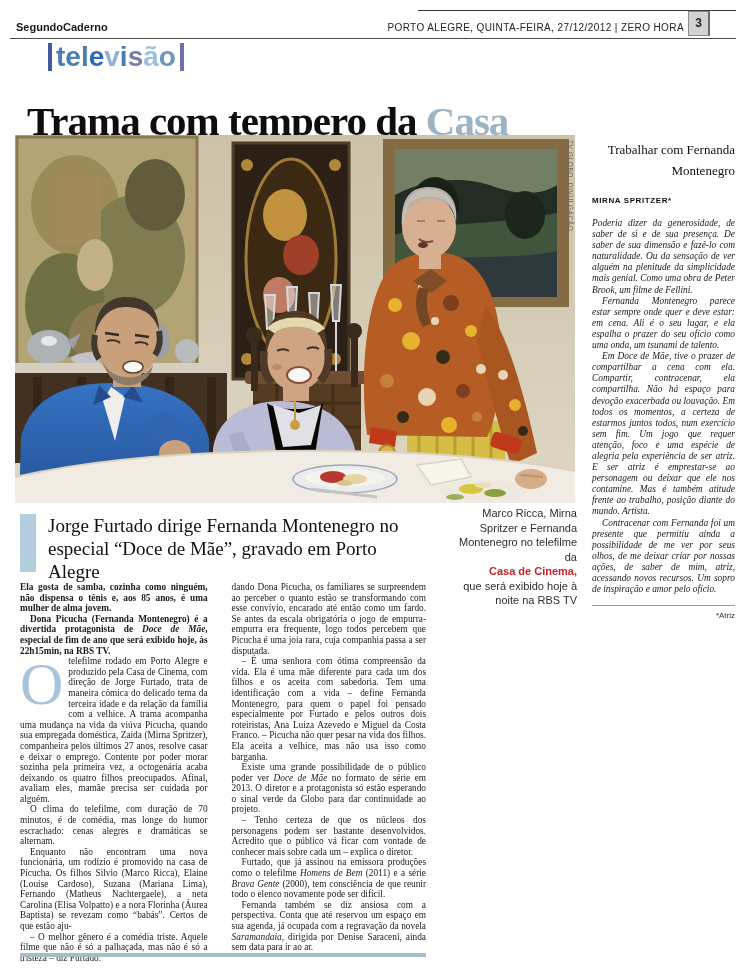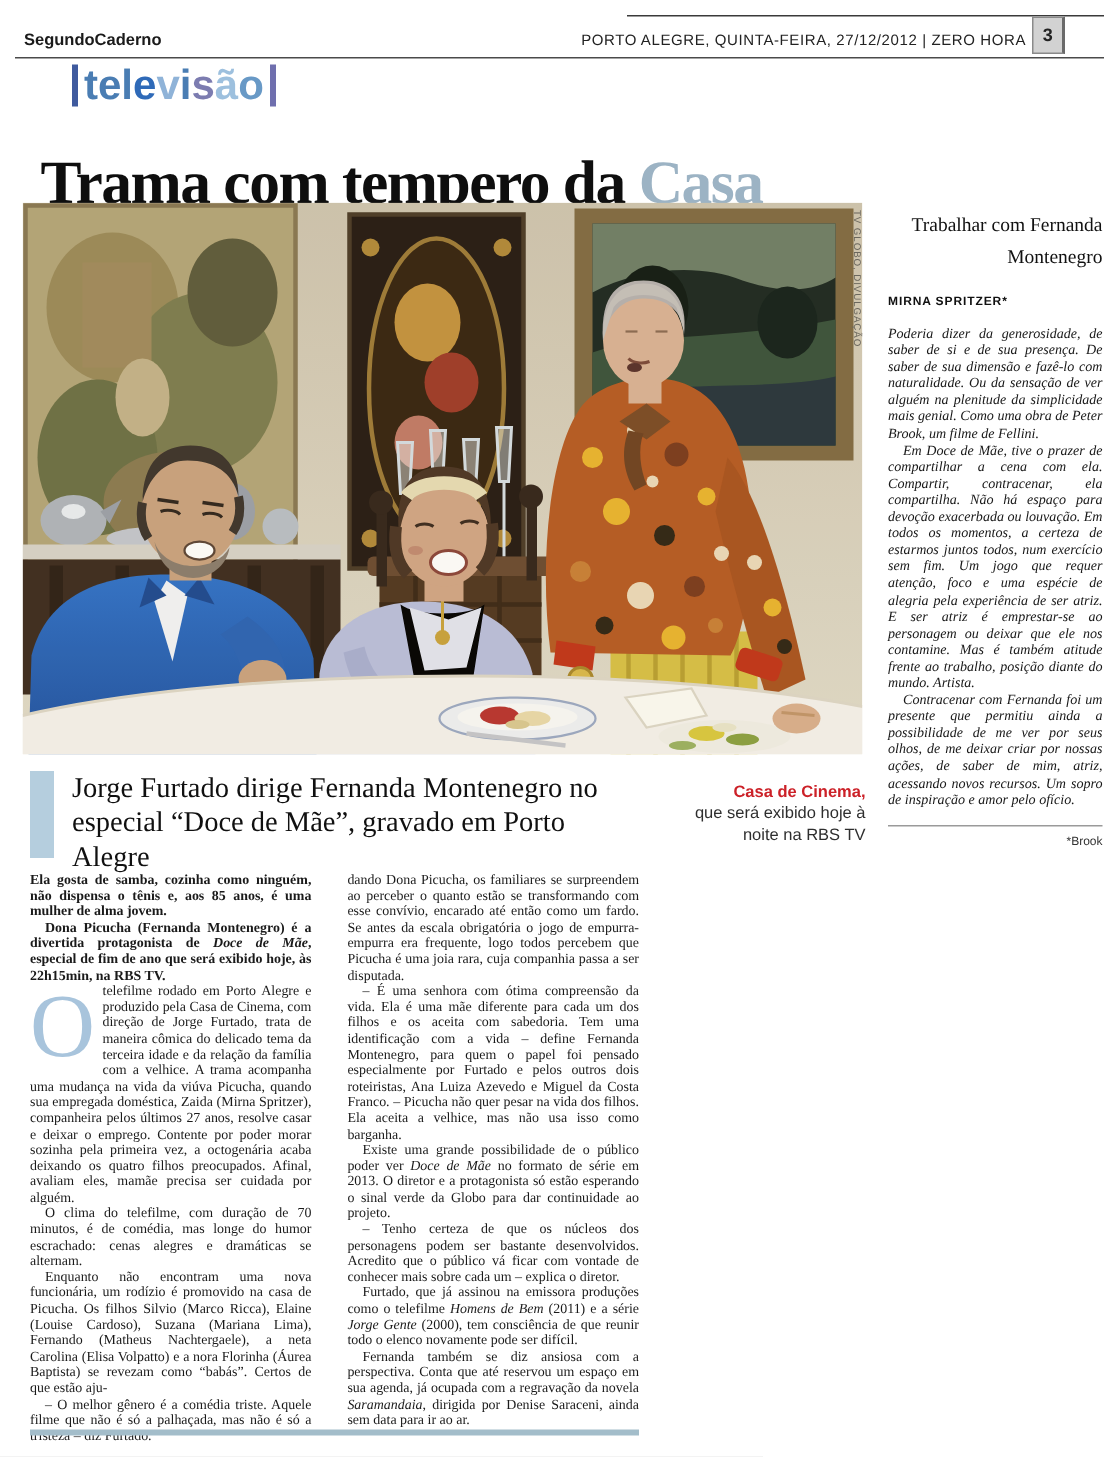--- a/index.html
+++ b/index.html
@@ -279,21 +279,21 @@
         <ellipse cx="440" cy="362" rx="9" ry="3" fill="#9ab060"></ellipse>
         <ellipse cx="516" cy="344" rx="16" ry="10" fill="#d8ae8c"></ellipse>
         <path d="M506,340 l22,2" stroke="#c09468" stroke-width="2"></path>
       </g>
       <rect x="0" y="0" width="560" height="368" fill="#c8a060" opacity="0.05"></rect>
     </svg>
     <div class="photo-credit">TV GLOBO, DIVULGAÇÃO</div>
   </div>
 
   <div class="caption">
-    <br>
+    <span>Marco Ricca, Mirna Spritzer e Fernanda Montenegro no telefilme da</span><br>
     <span class="hl" style="color: rgb(204, 33, 40);">Casa de Cinema,</span><br>
     <span>que será exibido hoje à noite na RBS TV</span>
   </div>
 
   <div class="subhead">
     <div class="subhead-bar" style="background: rgb(181, 206, 222);"></div>
     <div class="subhead-text">Jorge Furtado dirige Fernanda Montenegro no especial “Doce de Mãe”, gravado em Porto Alegre</div>
   </div>
 
   <div class="body-cols">
@@ -303,31 +303,32 @@
       <p class="no-indent"><span class="dropcap" style="color: rgb(168, 196, 220);">O</span><span>telefilme rodado em Porto Alegre e produzido pela Casa de Cinema, com direção de Jorge Furtado, trata de maneira cômica do delicado tema da terceira idade e da relação da família com a velhice. A trama acompanha uma mudança na vida da viúva Picucha, quando sua empregada doméstica, Zaida (Mirna Spritzer), companheira pelos últimos 27 anos, resolve casar e deixar o emprego. Contente por poder morar sozinha pela primeira vez, a octogenária acaba deixando os quatro filhos preocupados. Afinal, avaliam eles, mamãe precisa ser cuidada por alguém.</span></p>
       <p>O clima do telefilme, com duração de 70 minutos, é de comédia, mas longe do humor escrachado: cenas alegres e dramáticas se alternam.</p>
       <p>Enquanto não encontram uma nova funcionária, um rodízio é promovido na casa de Picucha. Os filhos Silvio (Marco Ricca), Elaine (Louise Cardoso), Suzana (Mariana Lima), Fernando (Matheus Nachtergaele), a neta Carolina (Elisa Volpatto) e a nora Florinha (Áurea Baptista) se revezam como “babás”. Certos de que estão aju-</p>
       <p>– O melhor gênero é a comédia triste. Aquele filme que não é só a palhaçada, mas não é só a tristeza – diz Furtado.</p>
     </div>
     <div class="col col2">
       <p class="no-indent">dando Dona Picucha, os familiares se surpreendem ao perceber o quanto estão se transformando com esse convívio, encarado até então como um fardo. Se antes da escala obrigatória o jogo de empurra-empurra era frequente, logo todos percebem que Picucha é uma joia rara, cuja companhia passa a ser disputada.</p>
       <p>– É uma senhora com ótima compreensão da vida. Ela é uma mãe diferente para cada um dos filhos e os aceita com sabedoria. Tem uma identificação com a vida – define Fernanda Montenegro, para quem o papel foi pensado especialmente por Furtado e pelos outros dois roteiristas, Ana Luiza Azevedo e Miguel da Costa Franco. – Picucha não quer pesar na vida dos filhos. Ela aceita a velhice, mas não usa isso como barganha.</p>
       <p>Existe uma grande possibilidade de o público poder ver <i>Doce de Mãe</i> no formato de série em 2013. O diretor e a protagonista só estão esperando o sinal verde da Globo para dar continuidade ao projeto.</p>
       <p>– Tenho certeza de que os núcleos dos personagens podem ser bastante desenvolvidos. Acredito que o público vá ficar com vontade de conhecer mais sobre cada um – explica o diretor.</p>
-      <p>Furtado, que já assinou na emissora produções como o telefilme <i>Homens de Bem</i> (2011) e a série <i>Jorge Gente</i> (2000), tem consciência de que reunir todo o elenco novamente pode ser difícil.</p>
+      <p>Furtado, que já assinou na emissora produções como o telefilme <i>Homens de Bem</i> (2011) e a série <i>Brava Gente</i> (2000), tem consciência de que reunir todo o elenco novamente pode ser difícil.</p>
       <p>Fernanda também se diz ansiosa com a perspectiva. Conta que até reservou um espaço em sua agenda, já ocupada com a regravação da novela <i>Saramandaia</i>, dirigida por Denise Saraceni, ainda sem data para ir ao ar.</p>
     </div>
   </div>
   <div class="bottom-rule" style="background: rgb(163, 189, 202);"></div>
 
   <div class="sidebar">
     <h2 class="sb-title">Trabalhar com Fernanda Montenegro</h2>
     <div class="sb-byline">MIRNA SPRITZER*</div>
     <div class="sb-body">
       <p class="no-indent">Poderia dizer da generosidade, de saber de si e de sua presença. De saber de sua dimensão e fazê-lo com naturalidade. Ou da sensação de ver alguém na plenitude da simplicidade mais genial. Como uma obra de Peter Brook, um filme de Fellini.</p>
+      <p>Fernanda Montenegro parece estar sempre onde quer e deve estar: em cena. Ali é o seu lugar, e ela espalha o prazer do seu ofício como uma onda, um tsunami de talento.</p>
       <p>Em Doce de Mãe, tive o prazer de compartilhar a cena com ela. Compartir, contracenar, ela compartilha. Não há espaço para devoção exacerbada ou louvação. Em todos os momentos, a certeza de estarmos juntos todos, num exercício sem fim. Um jogo que requer atenção, foco e uma espécie de alegria pela experiência de ser atriz. E ser atriz é emprestar-se ao personagem ou deixar que ele nos contamine. Mas é também atitude frente ao trabalho, posição diante do mundo. Artista.</p>
       <p>Contracenar com Fernanda foi um presente que permitiu ainda a possibilidade de me ver por seus olhos, de me deixar criar por nossas ações, de saber de mim, atriz, acessando novos recursos. Um sopro de inspiração e amor pelo ofício.</p>
     </div>
     <div class="sb-rule"></div>
-    <div class="sb-foot">*Brook</div>
+    <div class="sb-foot">*Atriz</div>
   </div>
 
 </div>
 
 </body></html>

